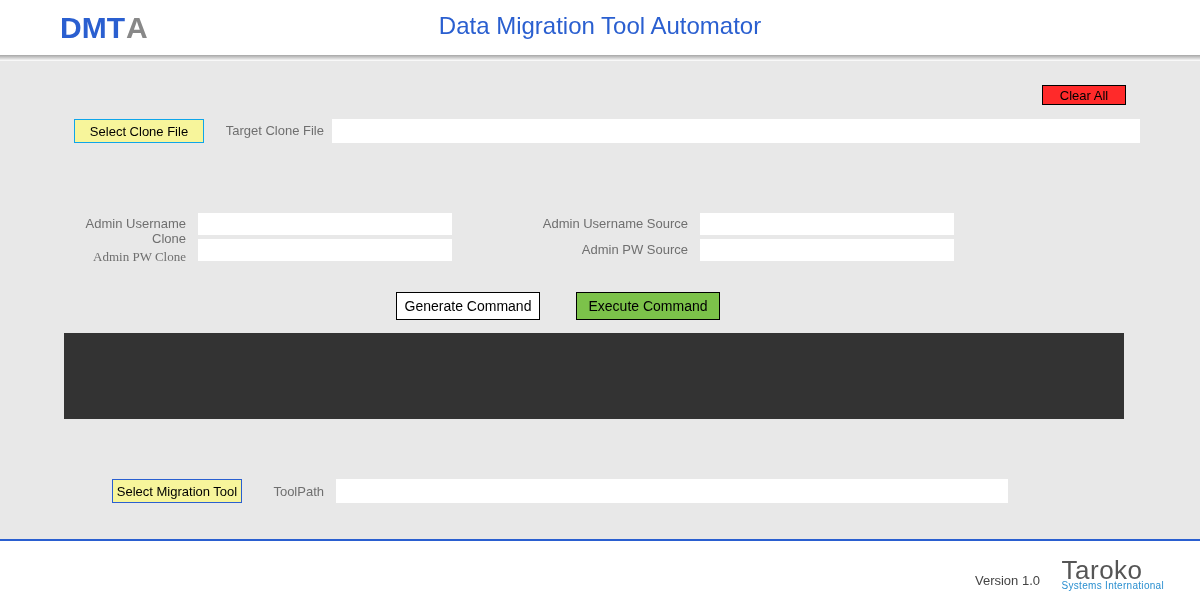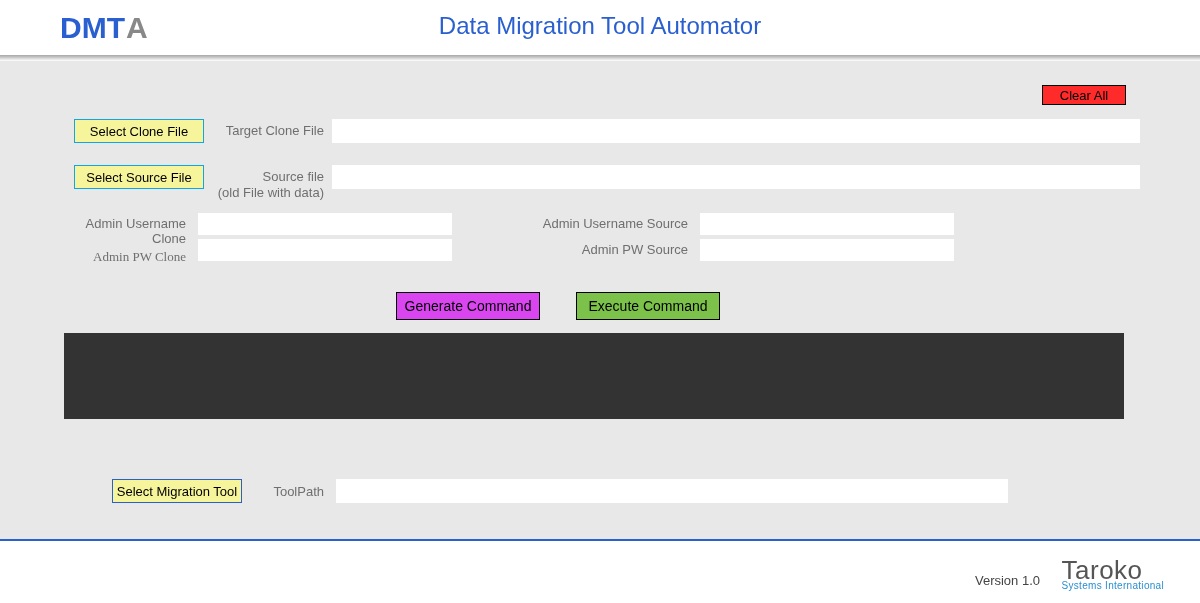--- a/index.html
+++ b/index.html
@@ -124,21 +124,21 @@
     position:absolute;
     top:231px;
     height:28px;
     width:144px;
     border:1px solid #000;
     font-size:14px;
     color:#000;
     cursor:pointer;
     display:flex;align-items:center;justify-content:center;
   }
-  .gen-btn { left:396px; background:#d946ef; }
+  .gen-btn { left:396px; background:#ffffff; }
   .exec-btn { left:576px; background:#7cc24a; }
   
   .output-box {
     position:absolute;
     top:272px;
     left:64px; right:76px;
     height:86px;
     background:#333333;
     color:#eee;
     font-family: Consolas, monospace;
@@ -242,28 +242,20 @@
 <div class="body-area">
 
   <button class="clear-all">Clear All</button>
 
   <div class="file-row clone">
     <button class="yellow-btn">Select Clone File</button>
     <div class="file-label-col">Target Clone File</div>
     <input class="file-input" type="text" value="" style="">
   </div>
 
-  <div class="file-row source">
-    <button class="yellow-btn">Select Source File</button>
-    <div class="file-label-col">
-      <div>Source file</div>
-      <div>(old File with data)</div>
-    </div>
-    <input class="file-input" type="text" value="" style="">
-  </div>
 
   <div class="cred-label lbl-uc">Admin Username Clone</div>
   <input class="cred-input in-uc" type="text" value="" style="">
   <div class="cred-label lbl-pc">Admin PW Clone</div>
   <input class="cred-input in-pc" type="password" value="" style="">
 
   <div class="cred-label lbl-us">Admin Username Source</div>
   <input class="cred-input in-us" type="text" value="" style="">
   <div class="cred-label lbl-ps">Admin PW Source</div>
   <input class="cred-input in-ps" type="password" value="" style="">

